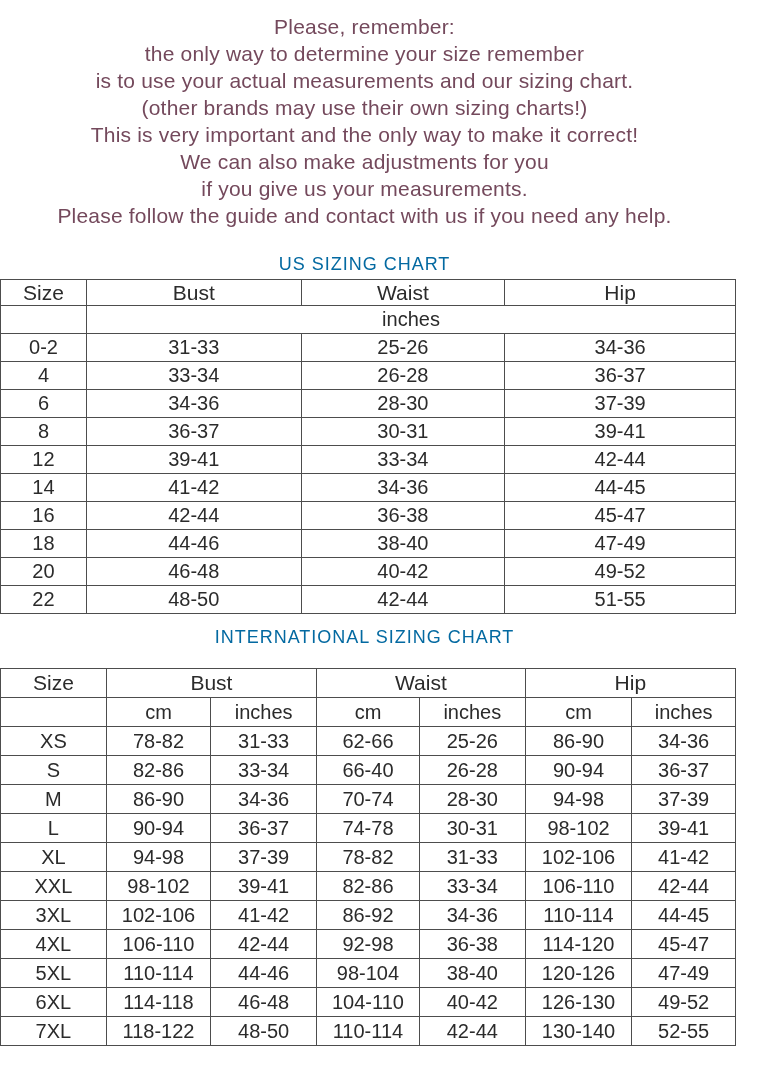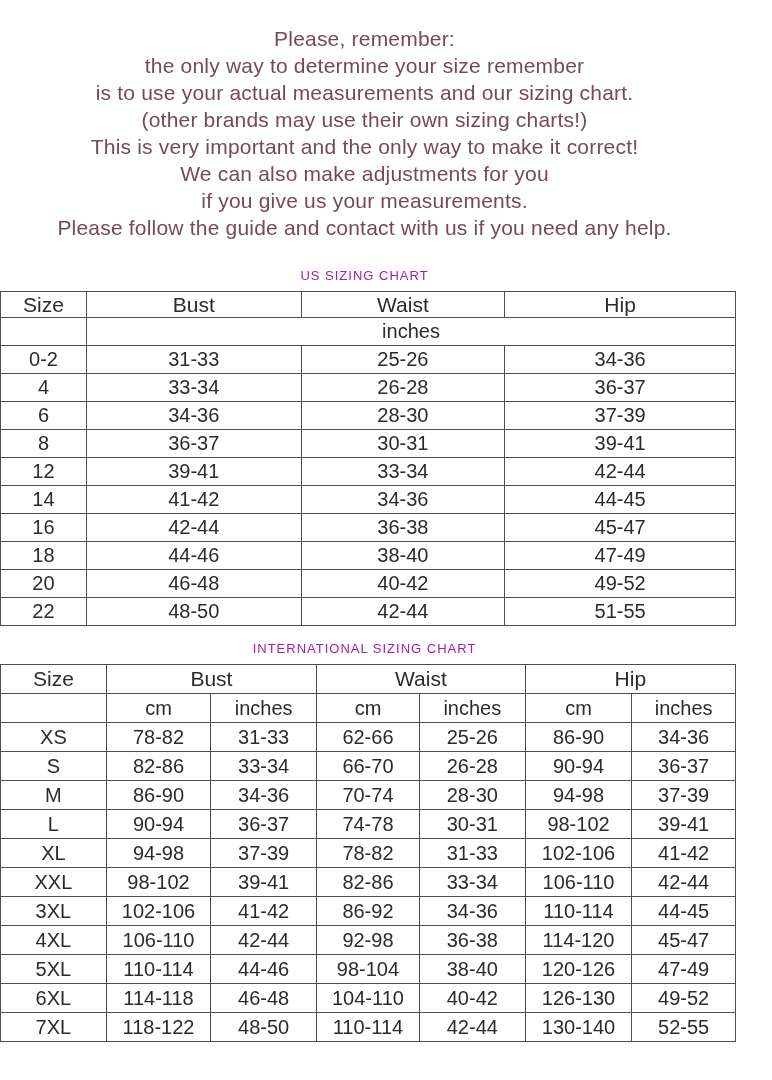--- a/index.html
+++ b/index.html
@@ -9,43 +9,43 @@
   }
   body {
     width: 772px;
     height: 1080px;
     font-family: "Liberation Sans", sans-serif;
     color: #2b2b2b;
     overflow: hidden;
   }
   .page {
     width: 729px;
-    padding-top: 25px;
+    padding-top: 13px;
     box-sizing: border-box;
   }
   .intro {
     text-align: center;
     color: #74495c;
     font-size: 21px;
     line-height: 27px;
     font-weight: 400;
     letter-spacing: 0.2px;
   }
   .intro-2 {
   }
   .chart-title {
     text-align: center;
-    font-size: 13px;
+    font-size: 18px;
     line-height: 22px;
-    color: #a21caf;
+    color: #0369a1;
     letter-spacing: 1px;
     font-weight: 400;
   }
   .us-title   { margin-top: 24px; margin-bottom: 4px; }
-  .intl-title { margin-top: 12px; margin-bottom: 4px; }
+  .intl-title { margin-top: 12px; margin-bottom: 20px; }
 
   table.sizing {
     border-collapse: collapse;
     margin: 1px auto;
     table-layout: fixed;
     width: 736px;
   }
   table.sizing td {
     border: 1px solid #4d4d4d;
     text-align: center;
@@ -203,21 +203,21 @@
           <td>31-33</td>
           <td>62-66</td>
           <td>25-26</td>
           <td>86-90</td>
           <td>34-36</td>
         </tr>
         <tr>
           <td>S</td>
           <td>82-86</td>
           <td>33-34</td>
-          <td>66-70</td>
+          <td>66-40</td>
           <td>26-28</td>
           <td>90-94</td>
           <td>36-37</td>
         </tr>
         <tr>
           <td>M</td>
           <td>86-90</td>
           <td>34-36</td>
           <td>70-74</td>
           <td>28-30</td>

